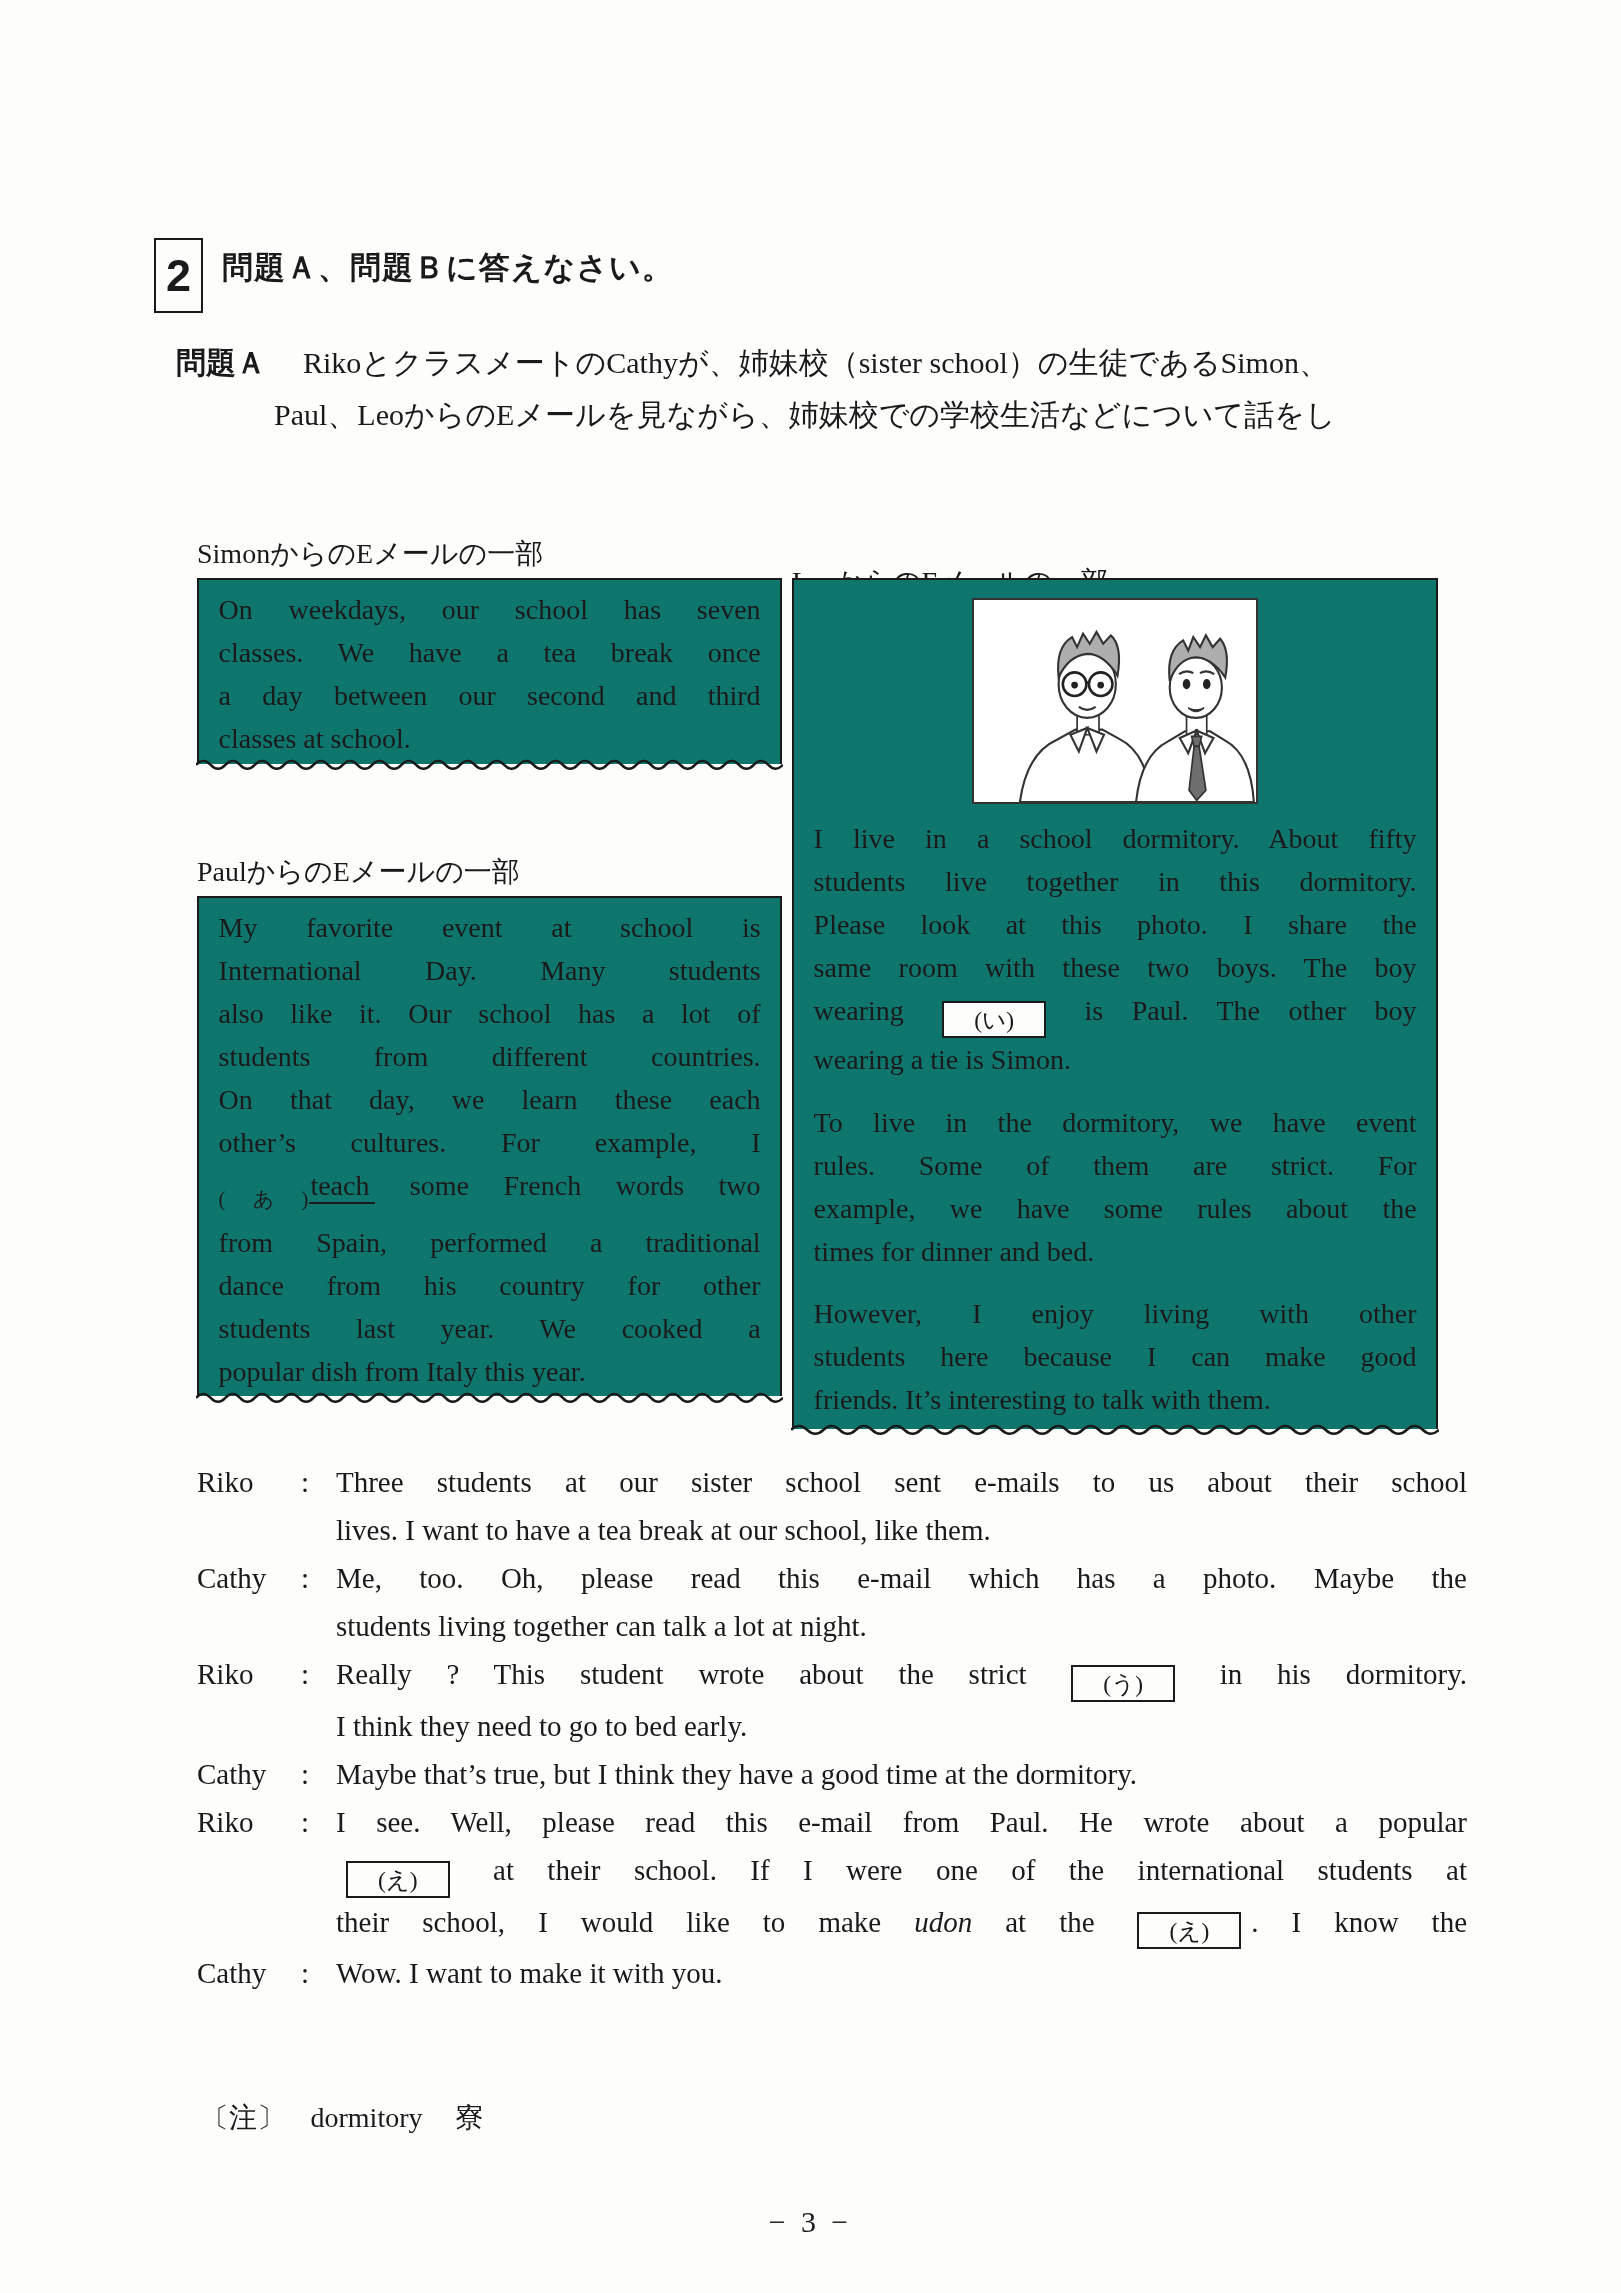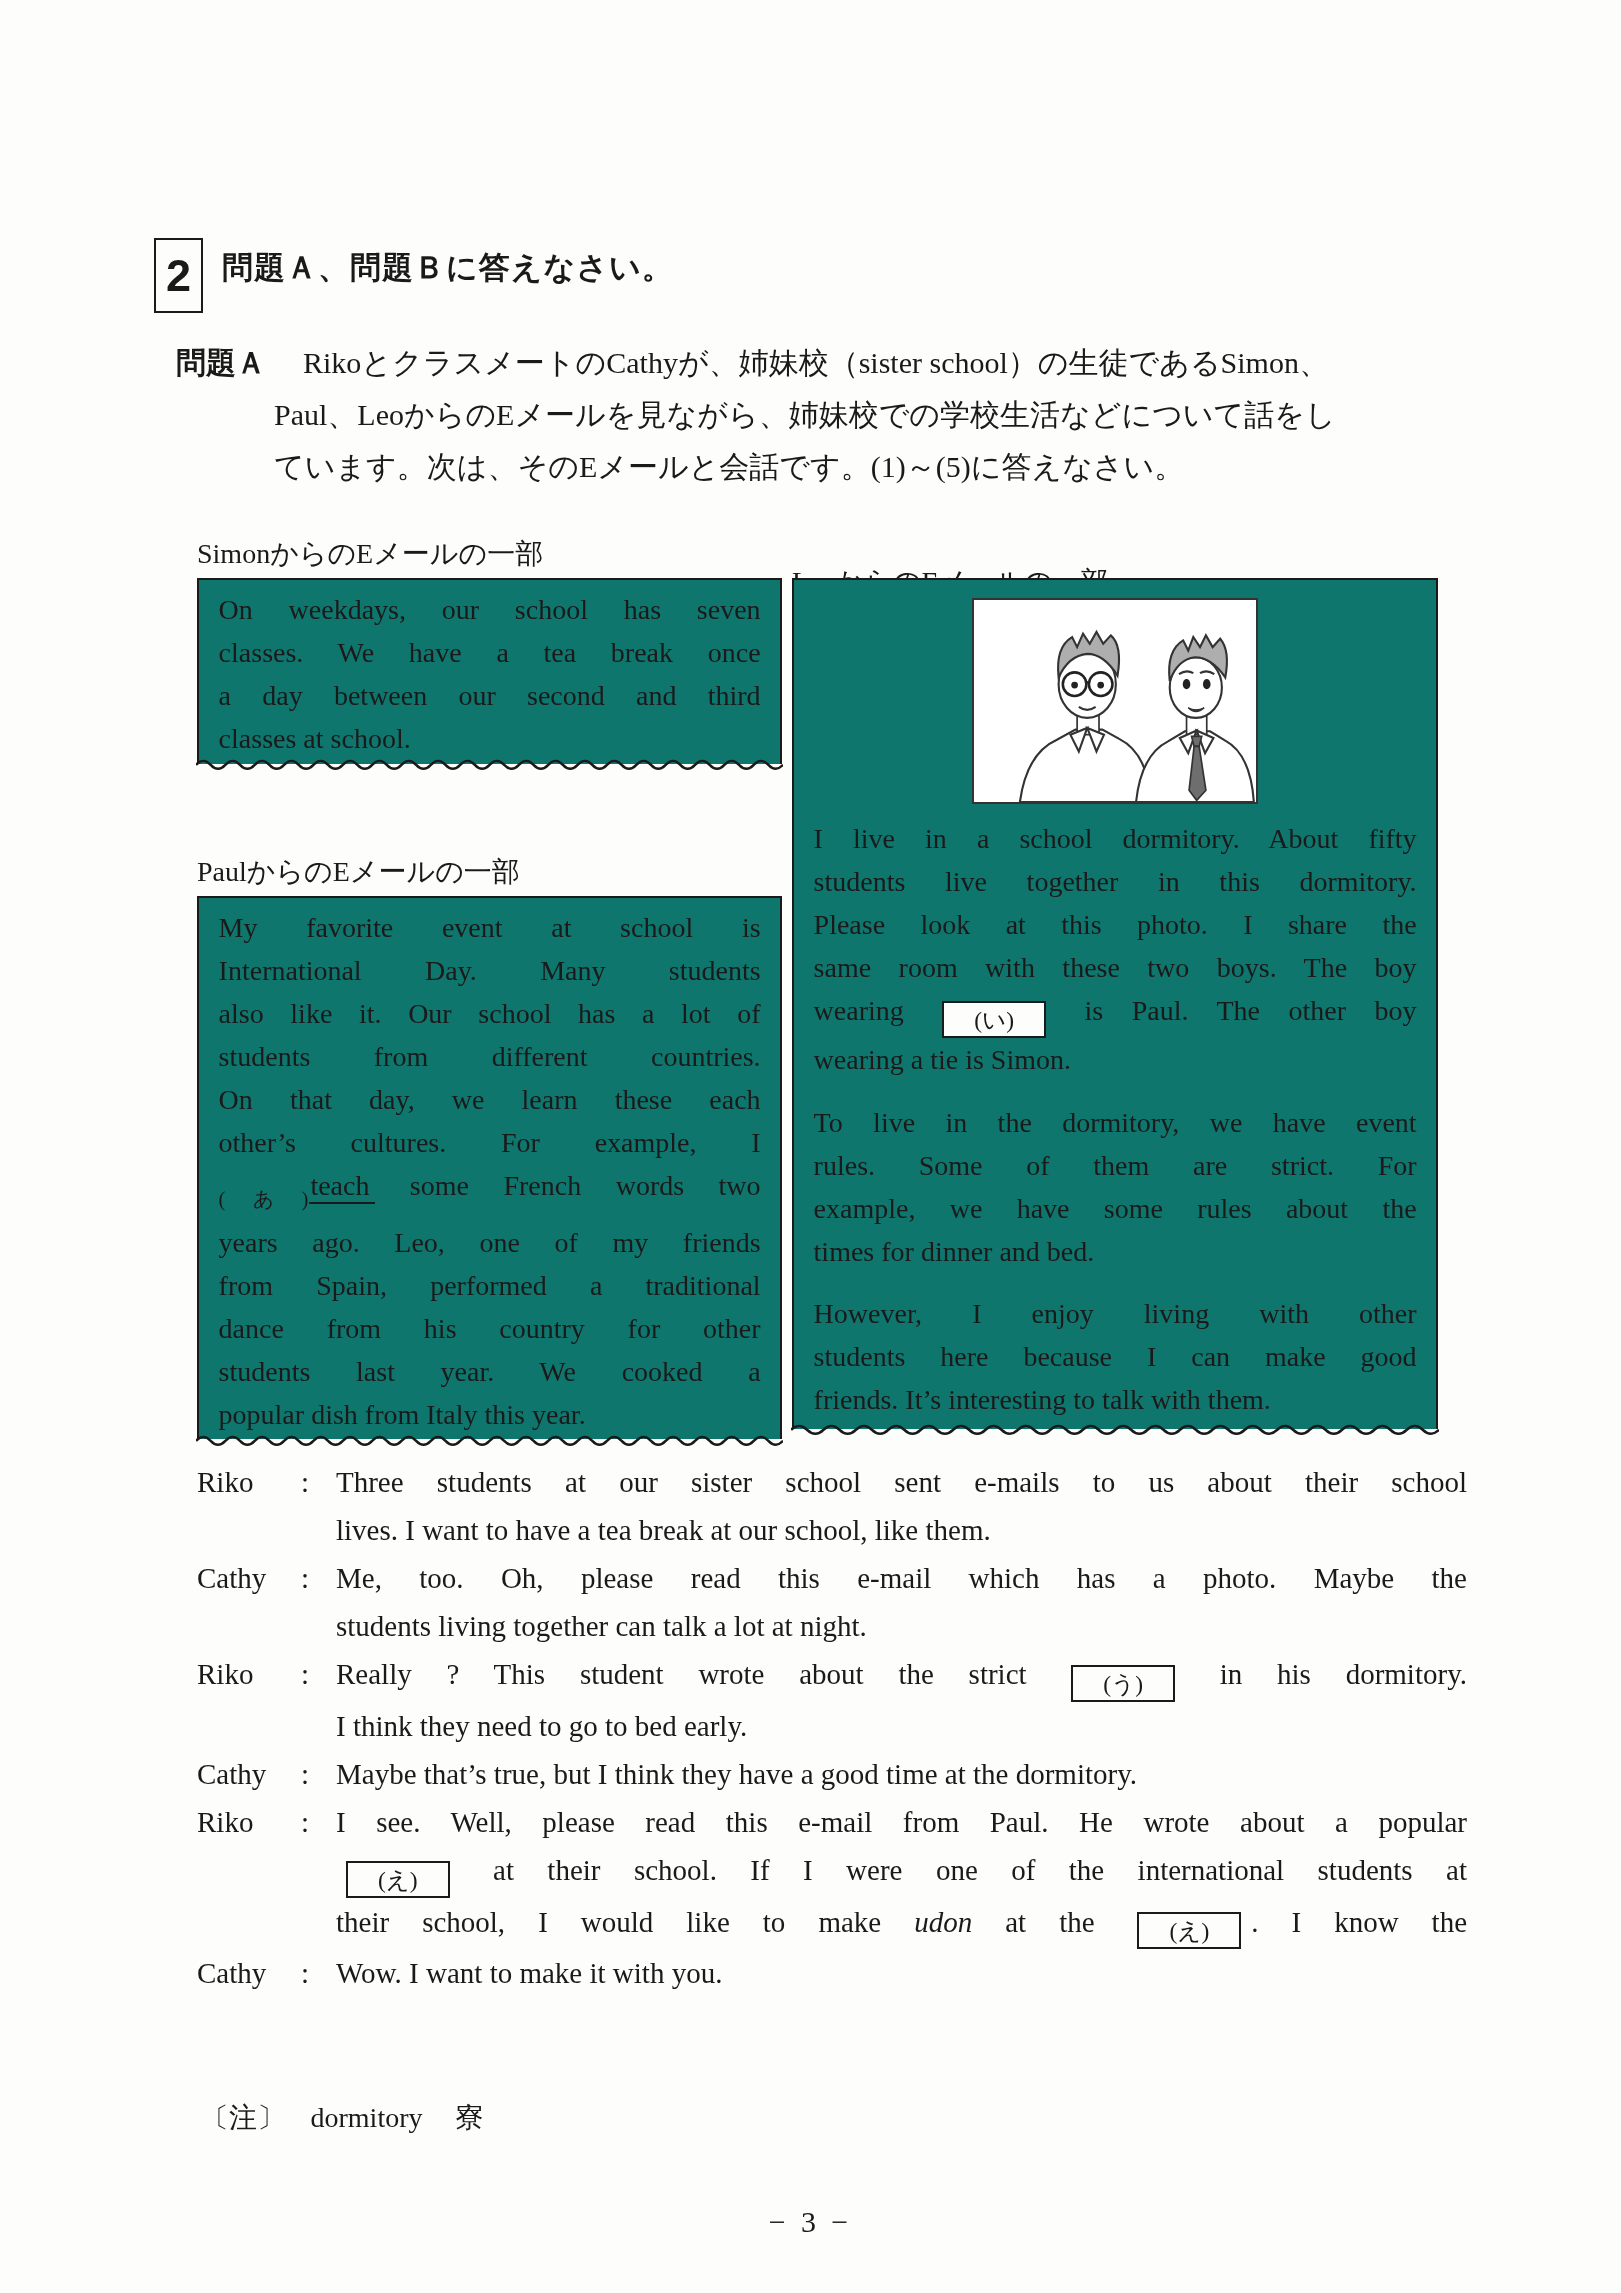--- a/index.html
+++ b/index.html
@@ -75,21 +75,20 @@
   <div id="qnum-box">
     <span>2</span>
   </div>
   <div id="instr">問題Ａ、問題Ｂに答えなさい。</div>
 
   <div class="intro">
     <div class="intro-l1">
       <span class="alabel">問題Ａ</span><span>RikoとクラスメートのCathyが、姉妹校（sister school）の生徒であるSimon、</span>
     </div>
     <div class="intro-cont">Paul、LeoからのEメールを見ながら、姉妹校での学校生活などについて話をし</div>
-    <div class="intro-cont">ています。次は、そのEメールと会話です。(1)～(5)に答えなさい。</div>
   </div>
 
   <div class="col-head" id="simon-h">SimonからのEメールの一部</div>
   <div class="email-box" id="simon-box">
     <div>
         <div class="para">
           <div class="tline just">On weekdays, our school has seven</div>
           <div class="tline just">classes.  We have a tea break once</div>
           <div class="tline just">a day between our second and third</div>
           <div class="tline">classes at school.</div>
@@ -104,21 +103,20 @@
   <div class="email-box" id="paul-box">
     <div>
         <div class="para">
           <div class="tline just">My favorite event at school is</div>
           <div class="tline just">International Day.  Many students</div>
           <div class="tline just">also like it.  Our school has a lot of</div>
           <div class="tline just">students from different countries.</div>
           <div class="tline just">On that day, we learn these each</div>
           <div class="tline just">other’s cultures.  For example, I</div>
           <div class="tline just"><span class="ann">(あ)</span><span class="u">teach</span> some French words two</div>
-          <div class="tline just">years ago.  Leo, one of my friends</div>
           <div class="tline just">from Spain, performed a traditional</div>
           <div class="tline just">dance from his country for other</div>
           <div class="tline just">students last year.  We cooked a</div>
           <div class="tline">popular dish from Italy this year.</div>
         </div>
       </div>
     <svg class="wave" viewBox="0 0 600 18" preserveAspectRatio="none">
         <path fill="none" stroke="#1a1a1a" stroke-width="2.5" d="M0 9 Q7.5 1 15 9 T30 9 Q37.5 1 45 9 T60 9 Q67.5 1 75 9 T90 9 Q97.5 1 105 9 T120 9 Q127.5 1 135 9 T150 9 Q157.5 1 165 9 T180 9 Q187.5 1 195 9 T210 9 Q217.5 1 225 9 T240 9 Q247.5 1 255 9 T270 9 Q277.5 1 285 9 T300 9 Q307.5 1 315 9 T330 9 Q337.5 1 345 9 T360 9 Q367.5 1 375 9 T390 9 Q397.5 1 405 9 T420 9 Q427.5 1 435 9 T450 9 Q457.5 1 465 9 T480 9 Q487.5 1 495 9 T510 9 Q517.5 1 525 9 T540 9 Q547.5 1 555 9 T570 9 Q577.5 1 585 9 T600 9"></path>
       </svg>
   </div>

